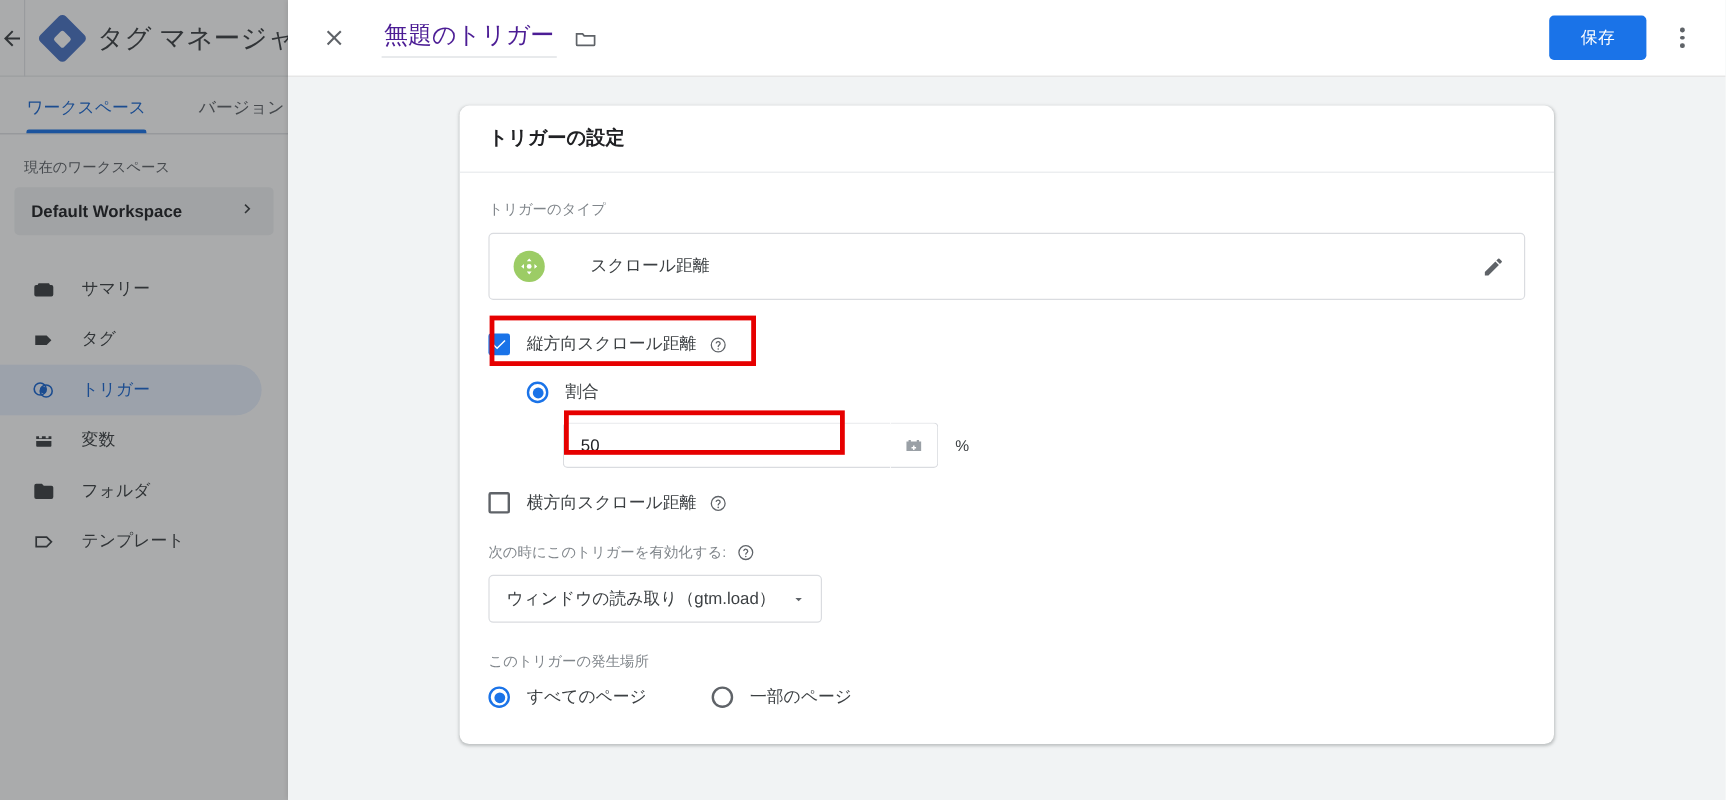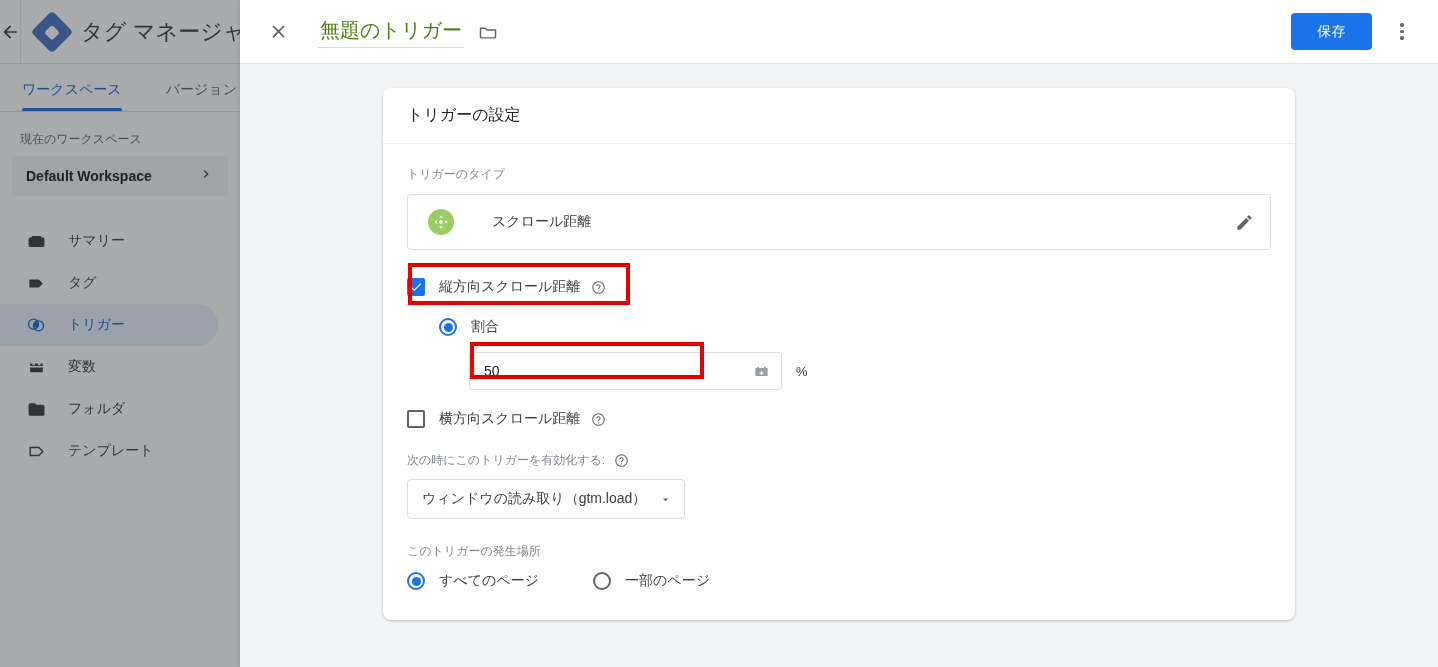--- a/index.html
+++ b/index.html
@@ -201,21 +201,21 @@
     flex: 0 0 32px;
   }
   #dialog-title-wrap {
     display: flex;
     align-items: center;
     gap: 14px;
     margin-left: 24px;
   }
   #dialog-title {
     font-size: 20px;
-    color: #4d7c0f;
+    color: #4c1d95;
     border-bottom: 1px solid #dadce0;
     padding: 2px 2px 5px 2px;
     line-height: 1.2;
     text-align: center;
   }
   #folder-icon { color: #5f6368; display: flex; align-items: center; }
   #header-spacer { flex: 1 1 auto; }
   #save-button {
     background: #1a73e8;
     color: #ffffff;
@@ -256,20 +256,21 @@
     box-shadow: 0 1px 3px rgba(60,64,67,0.20), 0 1px 2px rgba(60,64,67,0.10);
     overflow: hidden;
   }
   #card-header {
     height: 56px;
     display: flex;
     align-items: center;
     padding: 17px 24px;
     border-bottom: 1px solid #e8eaed;
     box-sizing: border-box;
+    font-weight: bold;
   }
   #card-header-title {
     font-size: 16px;
     color: #202124;
   }
   #card-body {
     padding: 22px 24px 30px 24px;
   }
   .field-label {
     font-size: 12px;

